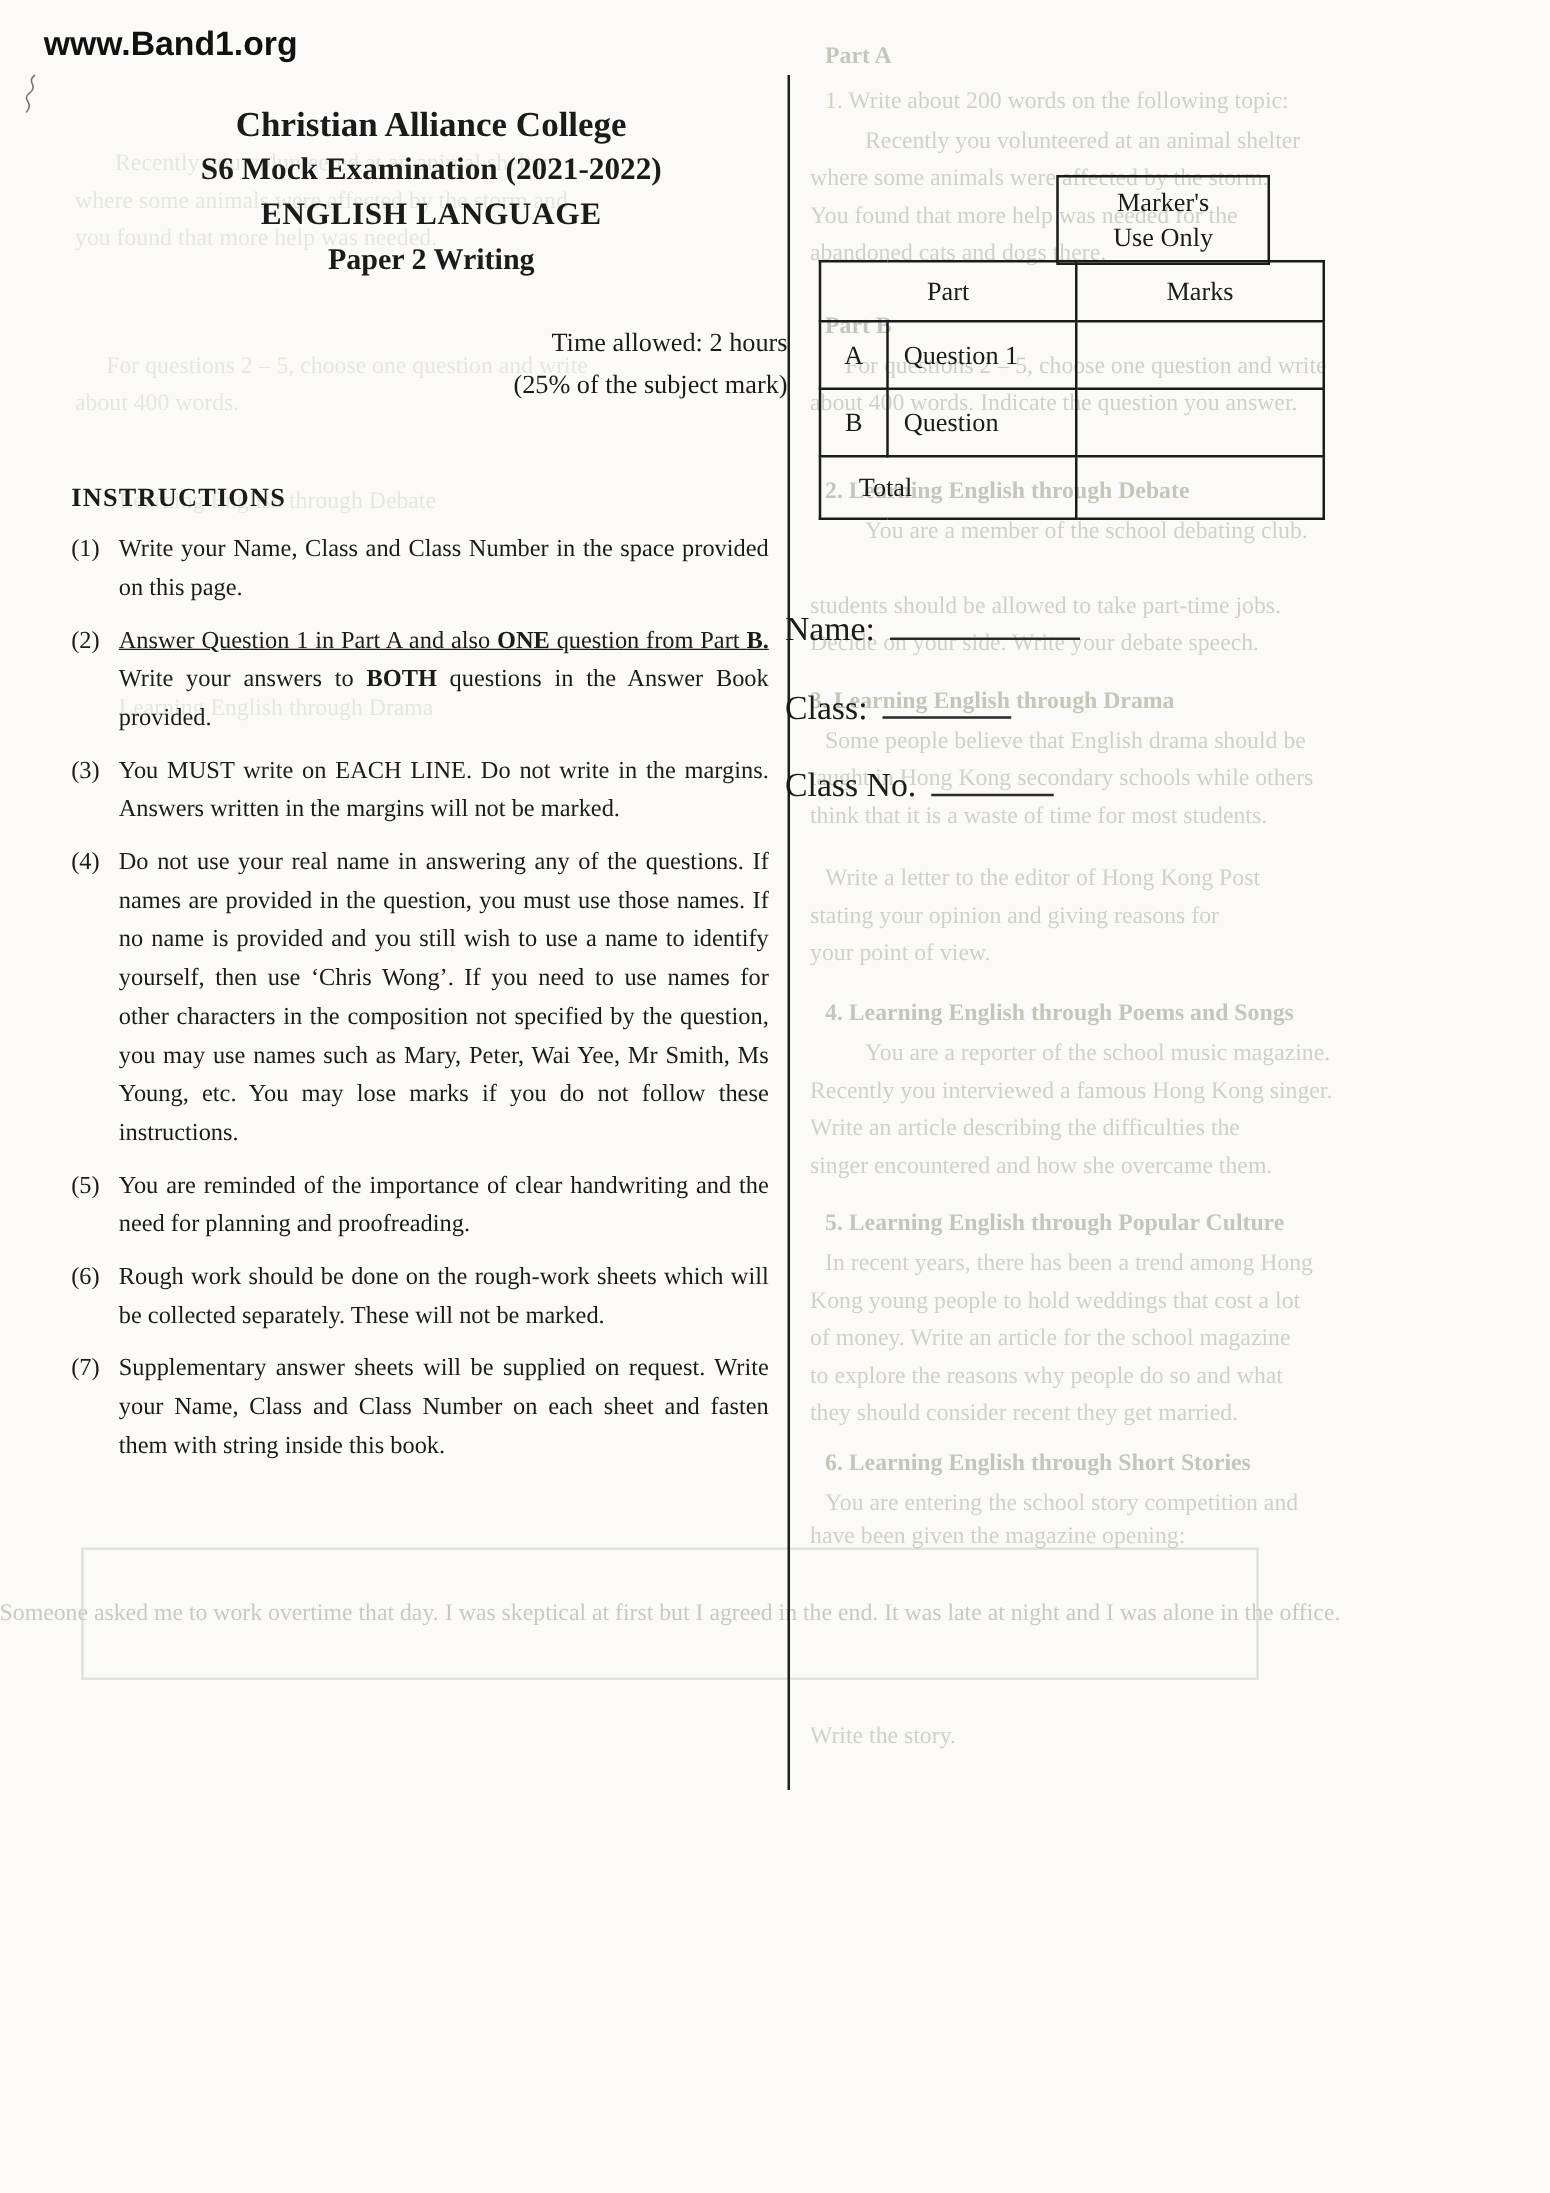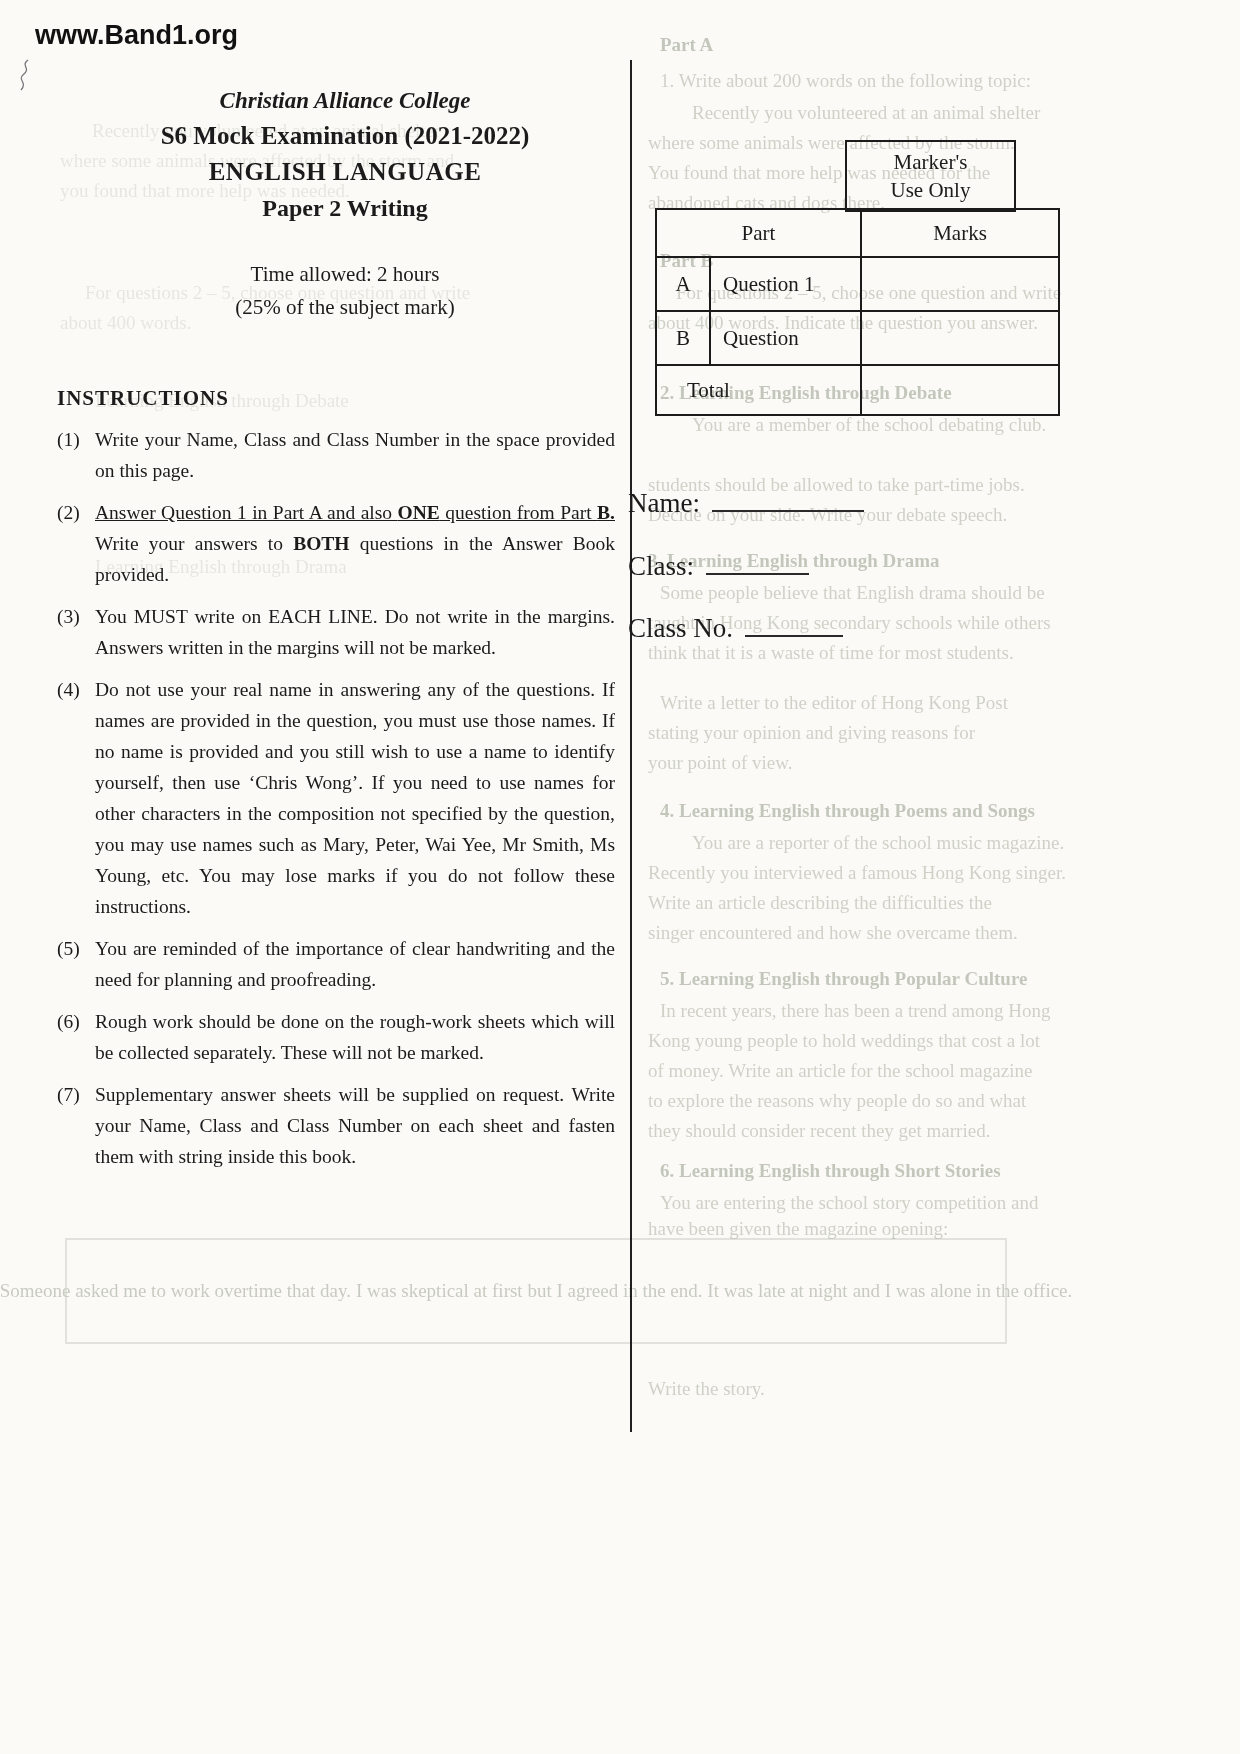--- a/index.html
+++ b/index.html
@@ -43,27 +43,27 @@
   }
   .pen-mark{position:absolute;left:16px;top:58px;opacity:.75;}
   .divider{
     position:absolute;left:630px;top:60px;width:2px;height:1372px;
     background:#1f1f1f;
   }
   .header{
     position:absolute;left:60px;top:84px;width:570px;
     text-align:center;font-weight:bold;
   }
-  .header .h1{font-size:23px;line-height:34px;font-style:italic;}
+  .header .h1{font-size:28px;line-height:34px;}
   .header .h2{font-size:25px;line-height:36px;}
   .header .h3{font-size:25px;line-height:36px;letter-spacing:.5px;}
   .header .h4{font-size:24px;line-height:36px;}
   .timeblock{
     position:absolute;left:60px;top:258px;width:570px;
-    text-align:center;font-size:21px;line-height:33px;
+    text-align:right;font-size:21px;line-height:33px;
   }
   .instr-title{
     position:absolute;left:57px;top:386px;
     font-size:21px;font-weight:bold;letter-spacing:1px;
   }
   .instr-list{
     position:absolute;left:57px;top:424px;width:558px;
     font-size:19.5px;line-height:31px;
   }
   .instr-item{display:flex;margin-bottom:11px;}

